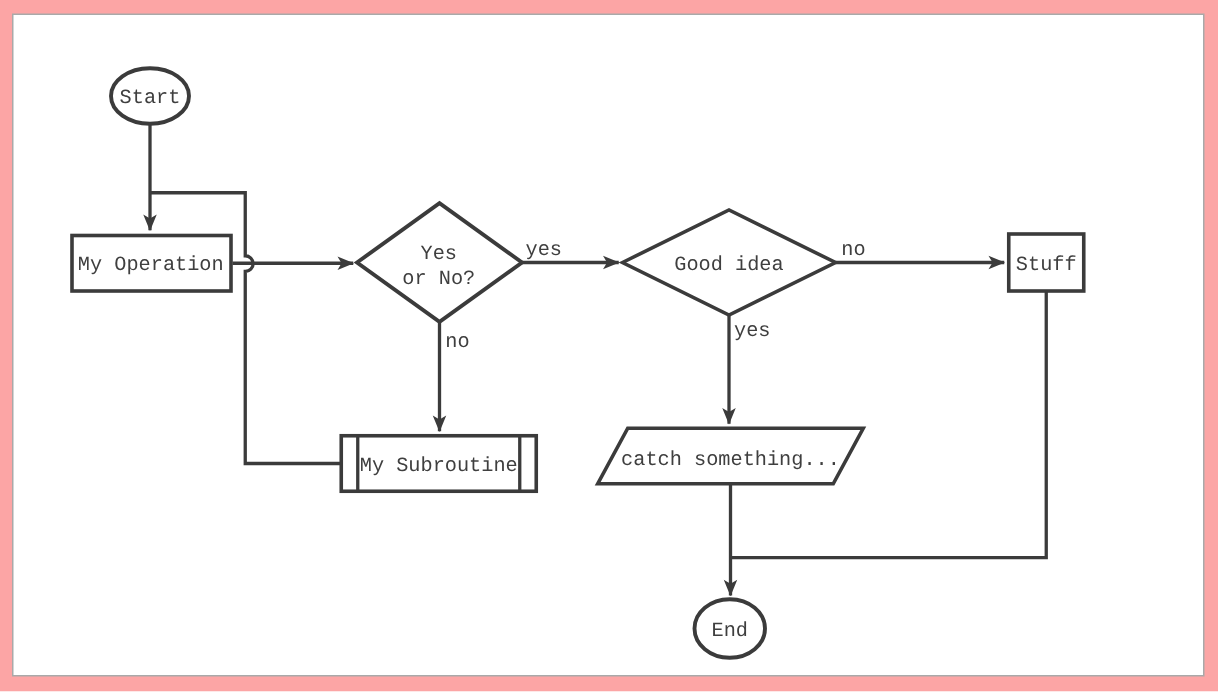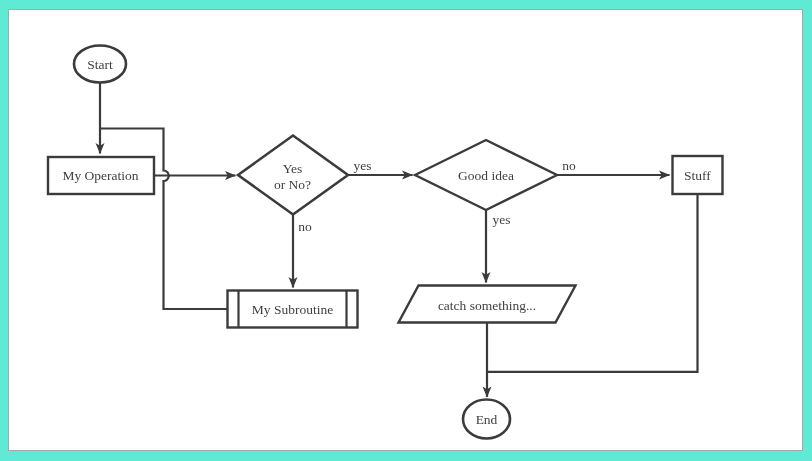--- a/index.html
+++ b/index.html
@@ -4,22 +4,22 @@
 <style>
   html, body {
     margin: 0;
     padding: 0;
     background: #ffffff;
   }
   .stage {
     position: relative;
     width: 812px;
     height: 461px;
-    background: #5eead4;
-    font-family: Liberation Serif, serif;
+    background: #fca5a5;
+    font-family: Liberation Mono, monospace;
     overflow: hidden;
   }
   svg { display: block; }
   .edge {
     fill: none;
     stroke: #3b3b3b;
     stroke-width: 2.2;
     stroke-linejoin: miter;
     stroke-linecap: butt;
   }

